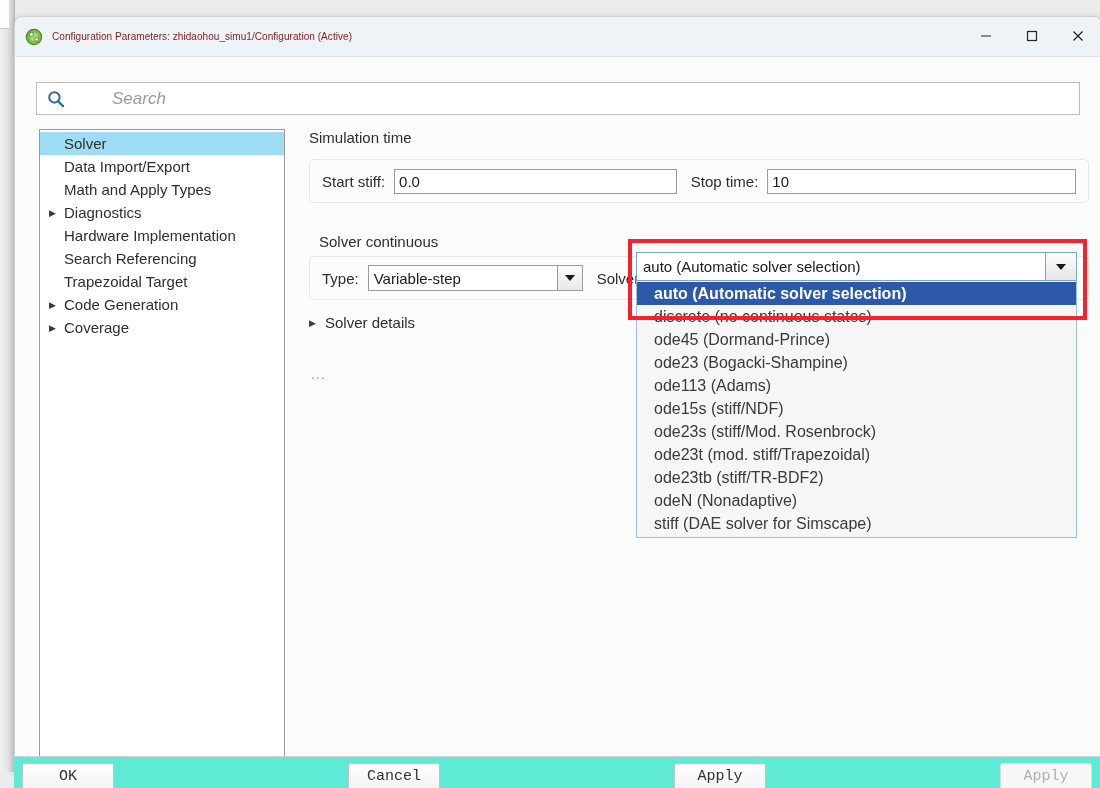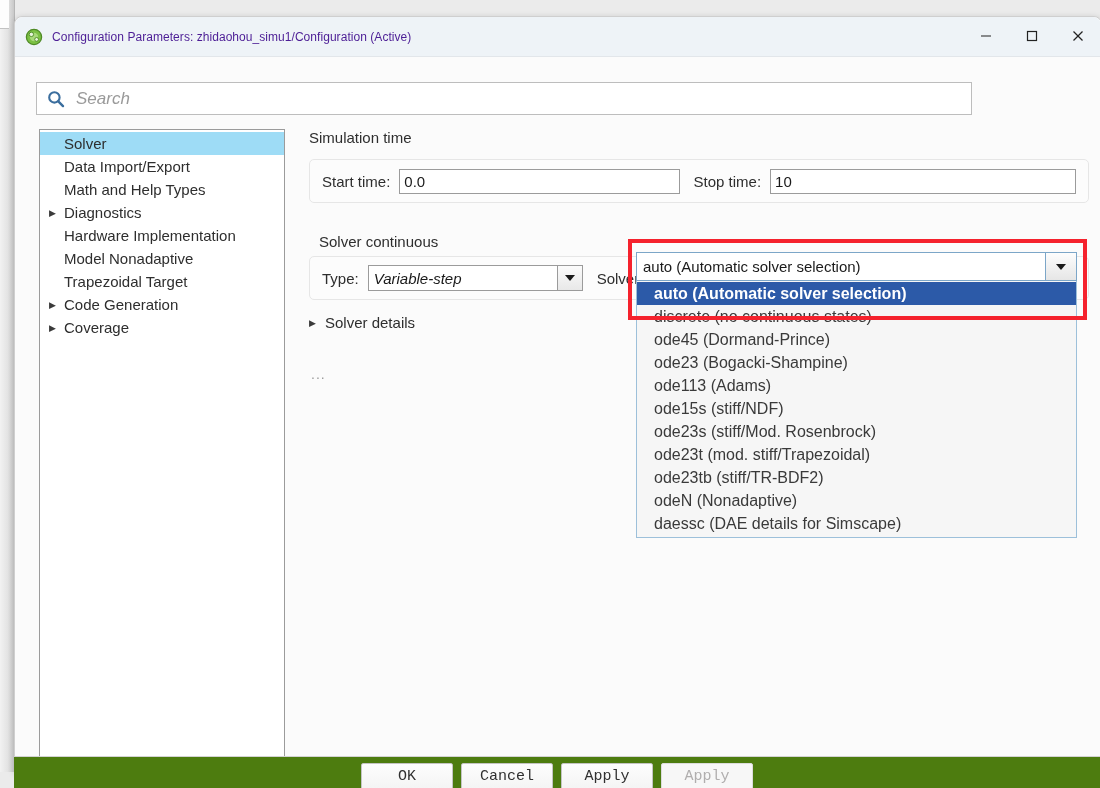--- a/index.html
+++ b/index.html
@@ -59,48 +59,49 @@
   }
   #app-icon {
     margin-left: 10px;
     width: 18px; height: 18px;
     position: relative;
     flex: none;
   }
   #app-icon svg { display:block; }
   #title-text {
     margin-left: 9px;
-    font-size: 12px;
-    color: #4c1d95;
+    font-size: 10px;
+    color: #7f1d1d;
     white-space: nowrap;
     letter-spacing: 0.05px;
     text-align: right;
   }
   .wbtn {
     width: 46px; height: 38px;
     display: flex; align-items: center; justify-content: center;
     flex: none;
   }
   #win-controls {
     position: absolute;
     right: 0; top: 0;
     display: flex;
     height: 38px;
   }
 
   
   #search-row {
     position: absolute;
     left: 21px; top: 65px;
-    width: 936px; height: 33px;
+    width: 1044px; height: 33px;
     background: #ffffff;
     border: 1px solid #bdbdbd;
     display: flex;
     align-items: center;
     box-sizing: border-box;
+    gap: 36px;
   }
   #search-icon { margin-left: 9px; width: 20px; height: 20px; flex:none; }
   #search-input {
     border: none; outline: none;
     background: transparent;
     margin-left: 8px;
     font-family: "Liberation Sans", sans-serif;
     font-size: 17px;
     font-style: italic;
     color: #2b2b2b;
@@ -210,21 +211,21 @@
   .combo {
     width: 100%; height: 100%;
     border: 1px solid #9b9b9b;
     background: #ffffff;
     box-sizing: border-box;
     display: flex;
     align-items: center;
     font-size: 15px;
     color: #1a1a1a;
   }
-  .combo .cval { padding-left: 5px; flex: 1; white-space: nowrap; overflow: hidden; font-style: italic; }
+  .combo .cval { padding-left: 5px; flex: 1; white-space: nowrap; overflow: hidden; }
   .combo .carrow {
     width: 24px; height: 100%;
     border-left: 1px solid #9b9b9b;
     background: linear-gradient(180deg,#fbfbfb 0%,#e8e8e8 100%);
     display: flex; align-items: center; justify-content: center;
     flex: none;
   }
   .tri-down {
     width: 0; height: 0;
     border-left: 5px solid transparent;
@@ -317,25 +318,25 @@
   #footer-sep {
     position: absolute;
     left: 0; top: 748px;
     width: 1086px; height: 1px;
     background: #e2e2e2;
   }
   #footer {
     position: absolute;
     left: 14px; top: 756px;
     width: 1086px; height: 32px;
-    background: #4d7c0f;
+    background: #5eead4;
     border-top: 1px solid #d3d3d3;
     box-sizing: border-box;
     display: flex;
-    justify-content: center;
+    justify-content: space-between;
     align-items: flex-start;
     padding-right: 8px;
     padding-top: 6px;
   }
   .dlg-btn {
     width: 92px; height: 27px;
     margin-left: 8px;
     background: linear-gradient(180deg,#fdfdfd 0%,#f4f4f4 100%);
     border: 1px solid #c4c4c4;
     border-radius: 2px;
@@ -409,36 +410,36 @@
       <span class="nav-label">Solver</span>
     </div>
 
     <div class="nav-item">
       <span class="nav-arrow empty">▶</span>
       <span class="nav-label">Data Import/Export</span>
     </div>
 
     <div class="nav-item">
       <span class="nav-arrow empty">▶</span>
-      <span class="nav-label">Math and Help Types</span>
+      <span class="nav-label">Math and Apply Types</span>
     </div>
 
     <div class="nav-item">
       <span class="nav-arrow">▶</span>
       <span class="nav-label">Diagnostics</span>
     </div>
 
     <div class="nav-item">
       <span class="nav-arrow empty">▶</span>
       <span class="nav-label">Hardware Implementation</span>
     </div>
 
     <div class="nav-item">
       <span class="nav-arrow empty">▶</span>
-      <span class="nav-label">Model Nonadaptive</span>
+      <span class="nav-label">Search Referencing</span>
     </div>
 
     <div class="nav-item">
       <span class="nav-arrow empty">▶</span>
       <span class="nav-label">Trapezoidal Target</span>
     </div>
 
     <div class="nav-item">
       <span class="nav-arrow">▶</span>
       <span class="nav-label">Code Generation</span>
@@ -449,21 +450,21 @@
       <span class="nav-label">Coverage</span>
     </div>
 
   </div>
 
   <div id="content">
 
     <div class="group-title">Simulation time</div>
 
     <div id="sim-time-box" class="group-box">
-      <span class="fld-label">Start time:</span>
+      <span class="fld-label">Start stiff:</span>
       <input id="start-time-input" class="txtfield" type="text" value="0.0" style="">
       <span id="stop-time-label" class="fld-label">Stop time:</span>
       <input id="stop-time-input" class="txtfield" type="text" value="10" style="">
     </div>
 
     <div id="solver-sel-title" class="group-title">Solver continuous</div>
 
     <div id="solver-sel-box" class="group-box">
       <span class="fld-label">Type:</span>
       <div id="type-select-wrap">
@@ -499,21 +500,21 @@
       <div class="opt highlight">auto (Automatic solver selection)</div>
       <div class="opt">discrete (no continuous states)</div>
       <div class="opt">ode45 (Dormand-Prince)</div>
       <div class="opt">ode23 (Bogacki-Shampine)</div>
       <div class="opt">ode113 (Adams)</div>
       <div class="opt">ode15s (stiff/NDF)</div>
       <div class="opt">ode23s (stiff/Mod. Rosenbrock)</div>
       <div class="opt">ode23t (mod. stiff/Trapezoidal)</div>
       <div class="opt">ode23tb (stiff/TR-BDF2)</div>
       <div class="opt">odeN (Nonadaptive)</div>
-      <div class="opt">daessc (DAE details for Simscape)</div>
+      <div class="opt">stiff (DAE solver for Simscape)</div>
     </div>
 
   </div>
 
   <div id="red-box"></div>
 
   <div id="footer-sep"></div>
 
 </div>
 

